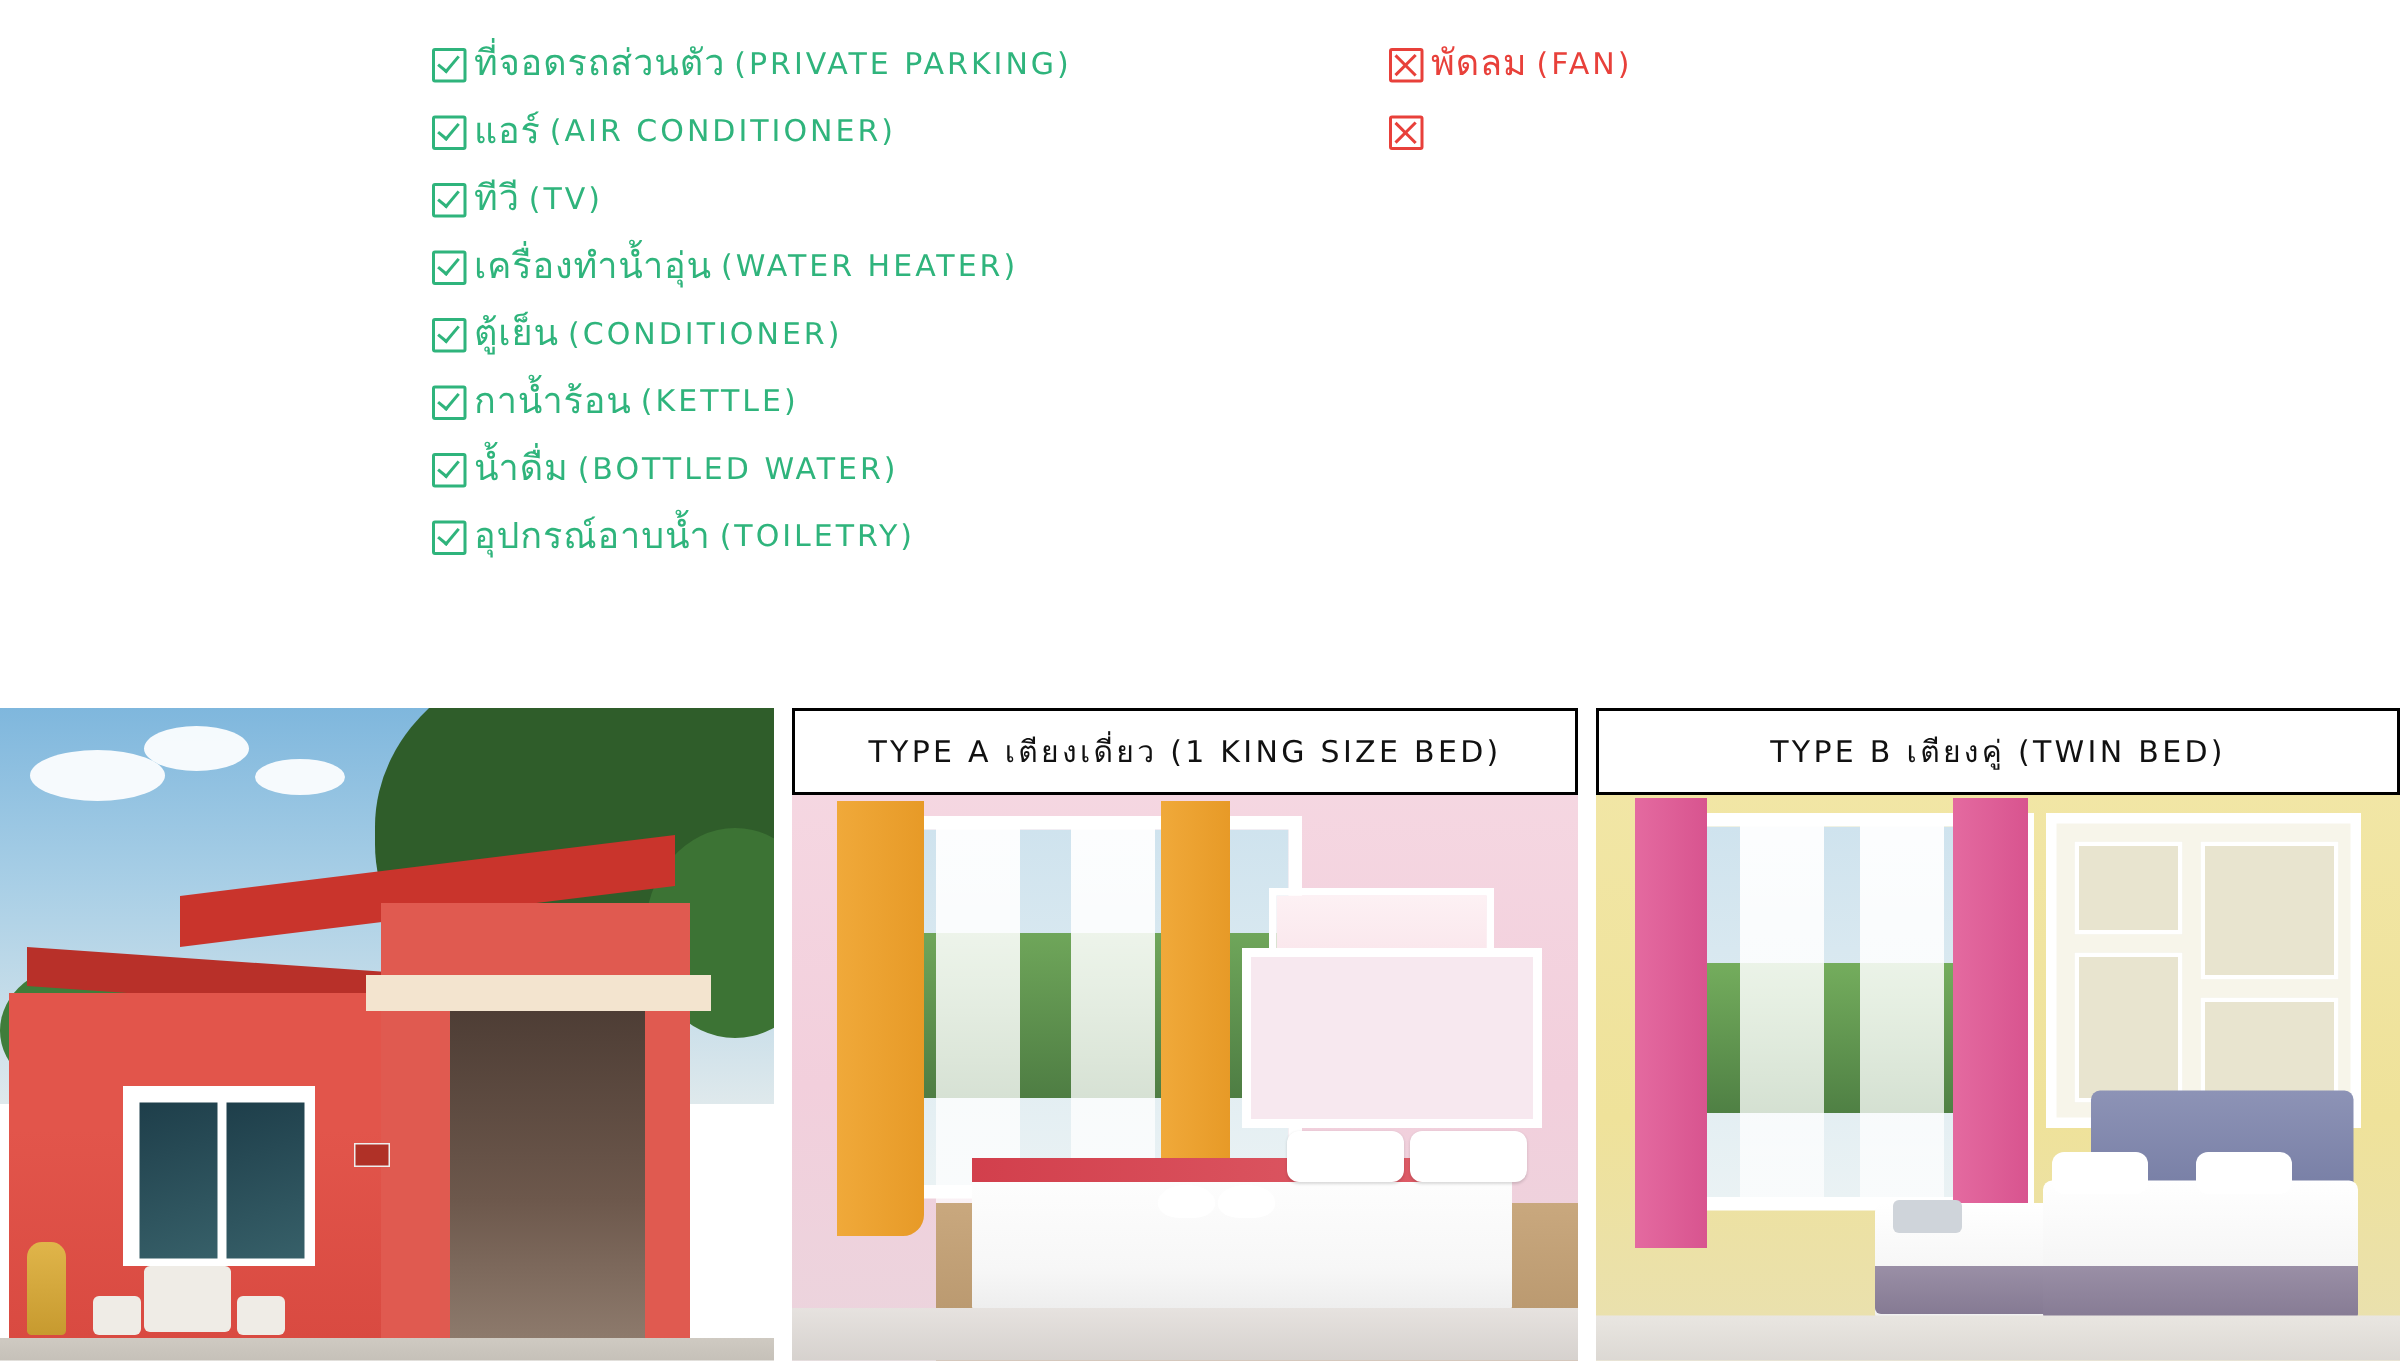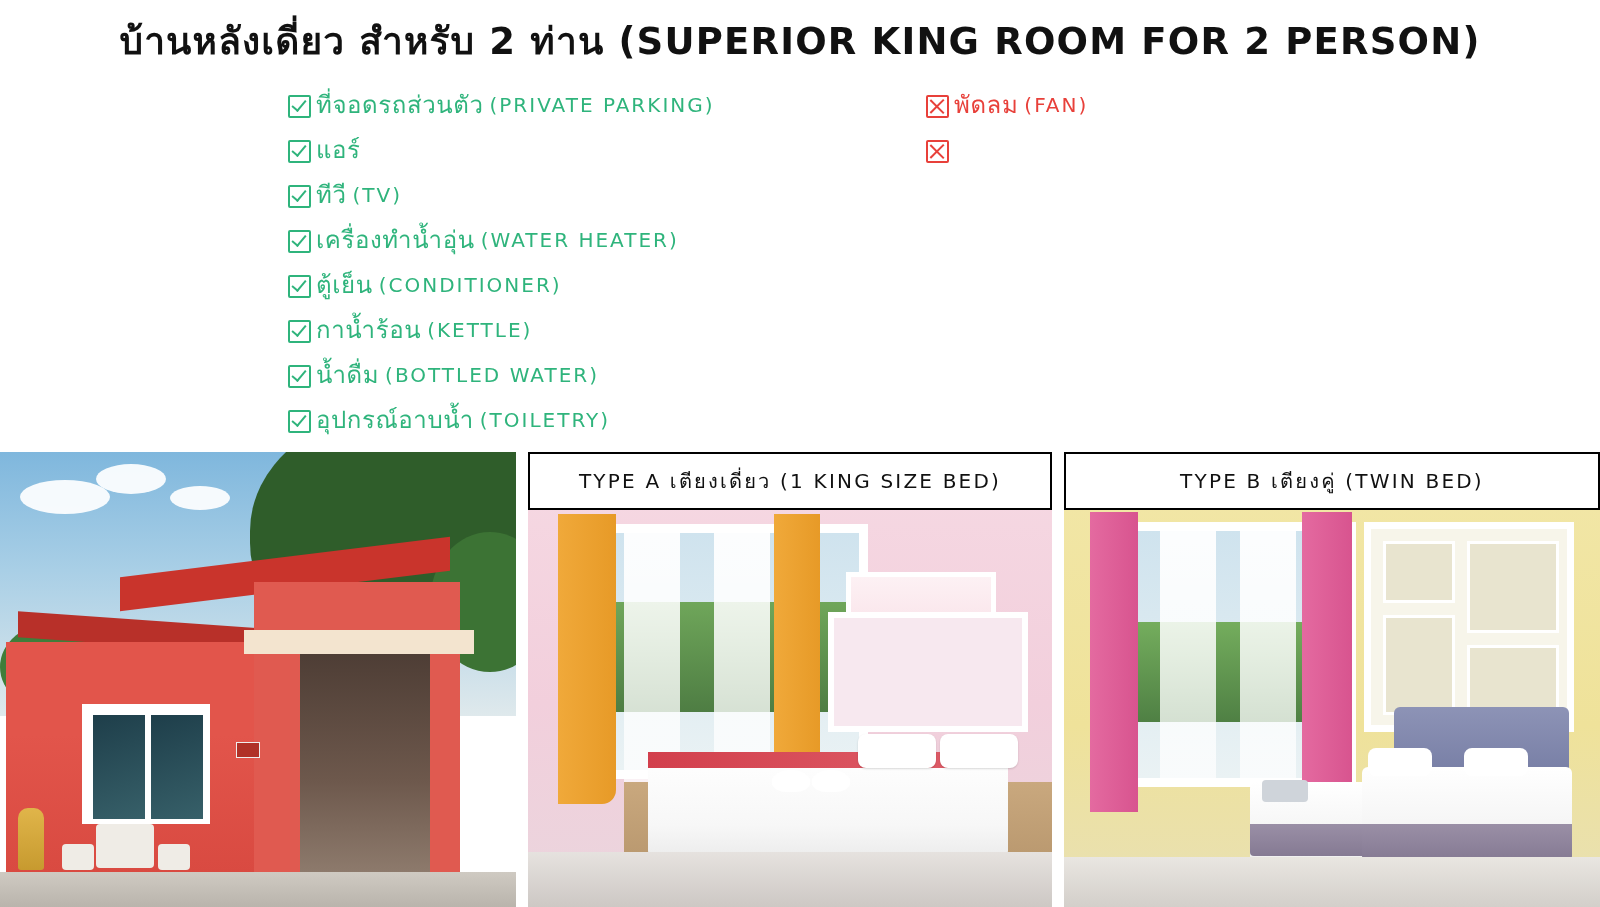--- a/index.html
+++ b/index.html
@@ -314,33 +314,33 @@
   .b-floor {
     position:absolute; left:0; top:405px; width:100%; height:50px;
     background: linear-gradient(180deg,#e9e6e1,#d3cfca);
   }
 </style>
 </head>
 <body>
 
 <div class="page">
 
-  <div class="title">บ้านหลังเดี่ยว สำหรับ 2 ท่าน (SUPERIOR KING ROOM FOR 2 PERSON)</div>
 
   <div class="amenities">
 
     <div class="col col-left">
       <div class="amenity yes">
         <span class="box"></span>
         <span class="txt-th">ที่จอดรถส่วนตัว</span>
         <span class="txt-en">(PRIVATE PARKING)</span>
       </div>
       <div class="amenity yes">
         <span class="box"></span>
         <span class="txt-th">แอร์</span>
+        <span class="txt-en">(AIR CONDITIONER)</span>
       </div>
       <div class="amenity yes">
         <span class="box"></span>
         <span class="txt-th">ทีวี</span>
         <span class="txt-en">(TV)</span>
       </div>
       <div class="amenity yes">
         <span class="box"></span>
         <span class="txt-th">เครื่องทำน้ำอุ่น</span>
         <span class="txt-en">(WATER HEATER)</span>

